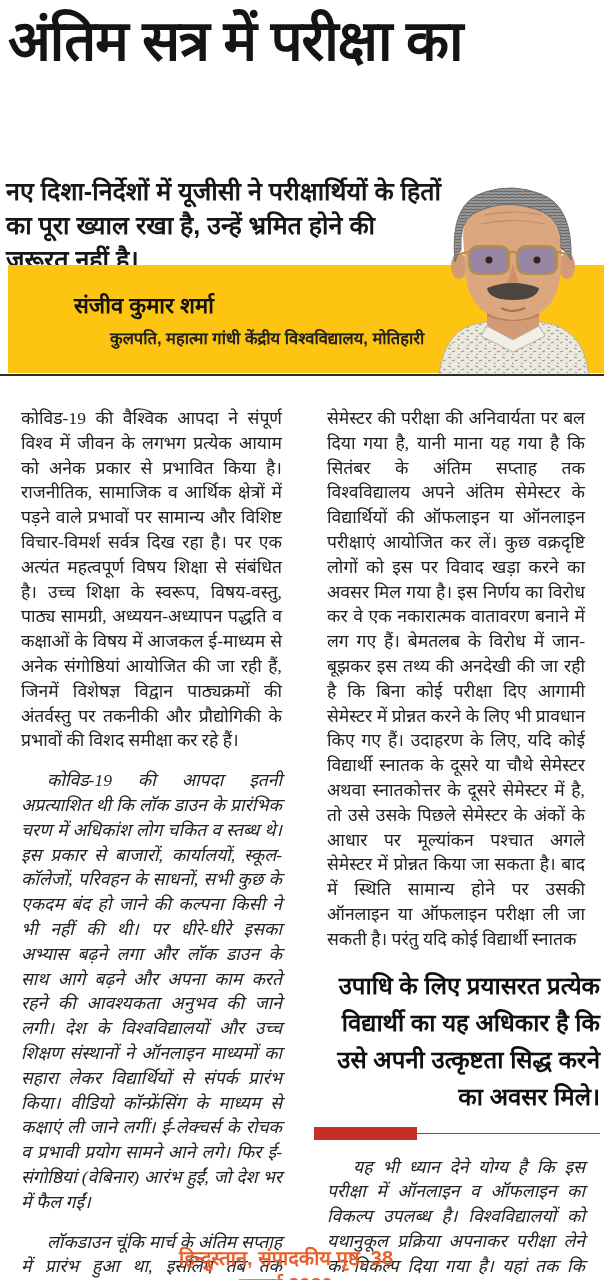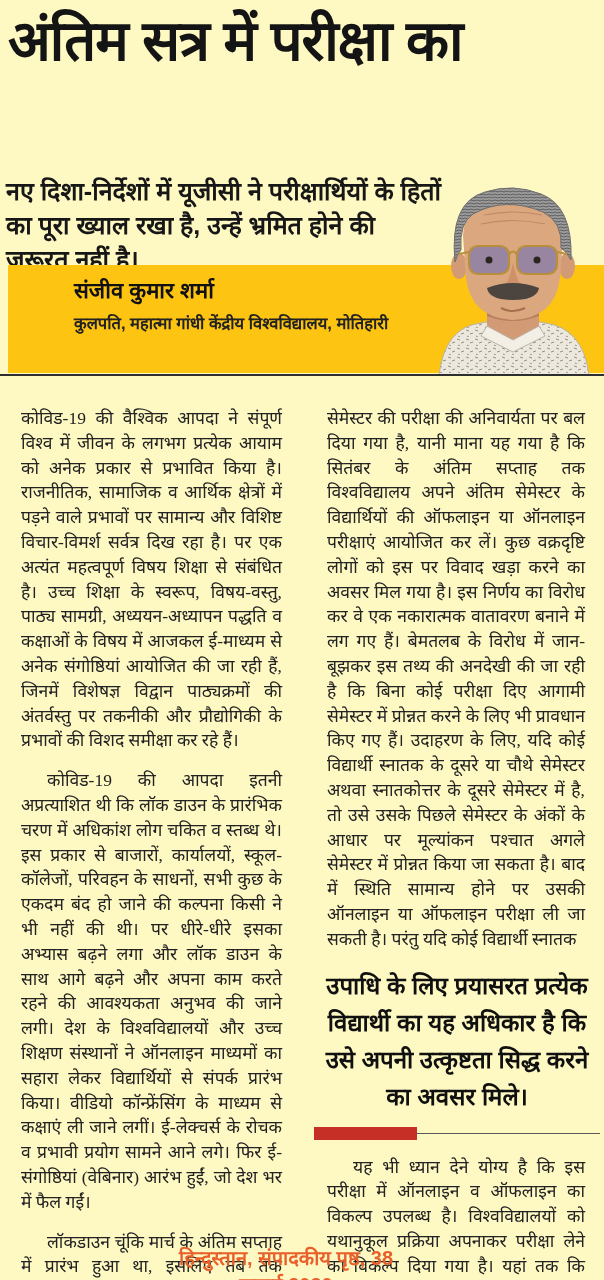--- a/index.html
+++ b/index.html
@@ -1,66 +1,66 @@
 <!DOCTYPE html>
 <html lang="hi"><head>
 <meta charset="utf-8">
 <style>
   * { margin:0; padding:0; box-sizing:border-box; }
   html,body { background:#e9e9e9; }
   body { font-family:"Liberation Serif", serif; }
   #page {
     position:relative; width:604px; height:1280px; margin:0 auto;
-    background:#fef9c3; overflow:hidden; color:#1b1b1b;
+    background:#ffffff; overflow:hidden; color:#1b1b1b;
   }
   
   .headline {
     position:absolute; top:0px; left:8px; width:560px;
     font-family:"Liberation Sans", sans-serif;
     font-size:56px; line-height:81px; font-weight:800;
     letter-spacing:-1px; color:#141414;
   }
   
   .standfirst {
     position:absolute; top:174px; left:6px; width:438px;
     font-family:"Liberation Sans", sans-serif;
     font-size:25px; line-height:34px; font-weight:700; color:#171717;
   }
   
   .author-box {
     position:absolute; top:265px; left:8px; width:596px; height:108px;
     background:var(--c-yellow,#FDC412);
-    padding:9px 0 0 66px;
+    padding:24px 0 0 66px;
   }
   .author-name {
     font-family:"Liberation Sans", sans-serif;
     font-size:22px; font-weight:700; color:#111;
   }
   .author-role {
     font-family:"Liberation Sans", sans-serif;
-    font-size:16.5px; font-weight:700; color:#222; margin-top:7px;
+    font-size:16.5px; font-weight:700; color:#222; margin-top:7px;margin-left:36px;
   }
   
   .portrait { position:absolute; top:184px; left:429px; width:168px; height:191px; }
   
   .header-rule { position:absolute; top:374px; left:0; width:604px; height:2px; background:#2e2e2e; }
   
   .col {
     position:absolute; top:391px;
     font-size:17.5px; line-height:24.8px; text-align:justify; color:#222;
   }
   .col-left  { left:6px;  width:291px; }
   .col-right { left:312px; width:288px; }
   .col p { margin:15px; }
-  .col p.indent { text-indent:26px; }
+  .col p.indent { text-indent:26px;font-style:italic; }
   
   .pull-quote {
     font-family:"Liberation Sans", sans-serif;
     font-size:24px; line-height:37px; font-weight:700; color:#101010;
-    text-align:center; margin:15px 0 12px 2px;
+    text-align:right; margin:15px 0 12px 2px;
   }
   .quote-divider { display:flex; align-items:center; margin:4px 0 14px 2px; }
   .quote-divider .bar { width:103px; height:13px; background:var(--c-red,#C62F26); }
   .quote-divider .line { flex:1; height:1px; background:#5a5a5a; }
   
   .attribution {
     position:absolute; top:1245px; left:0; width:572px;
     text-align:center; color:var(--c-orange,#E8612C);
     font-family:"Liberation Sans", sans-serif;
     font-size:20px; line-height:27px; font-weight:700;

